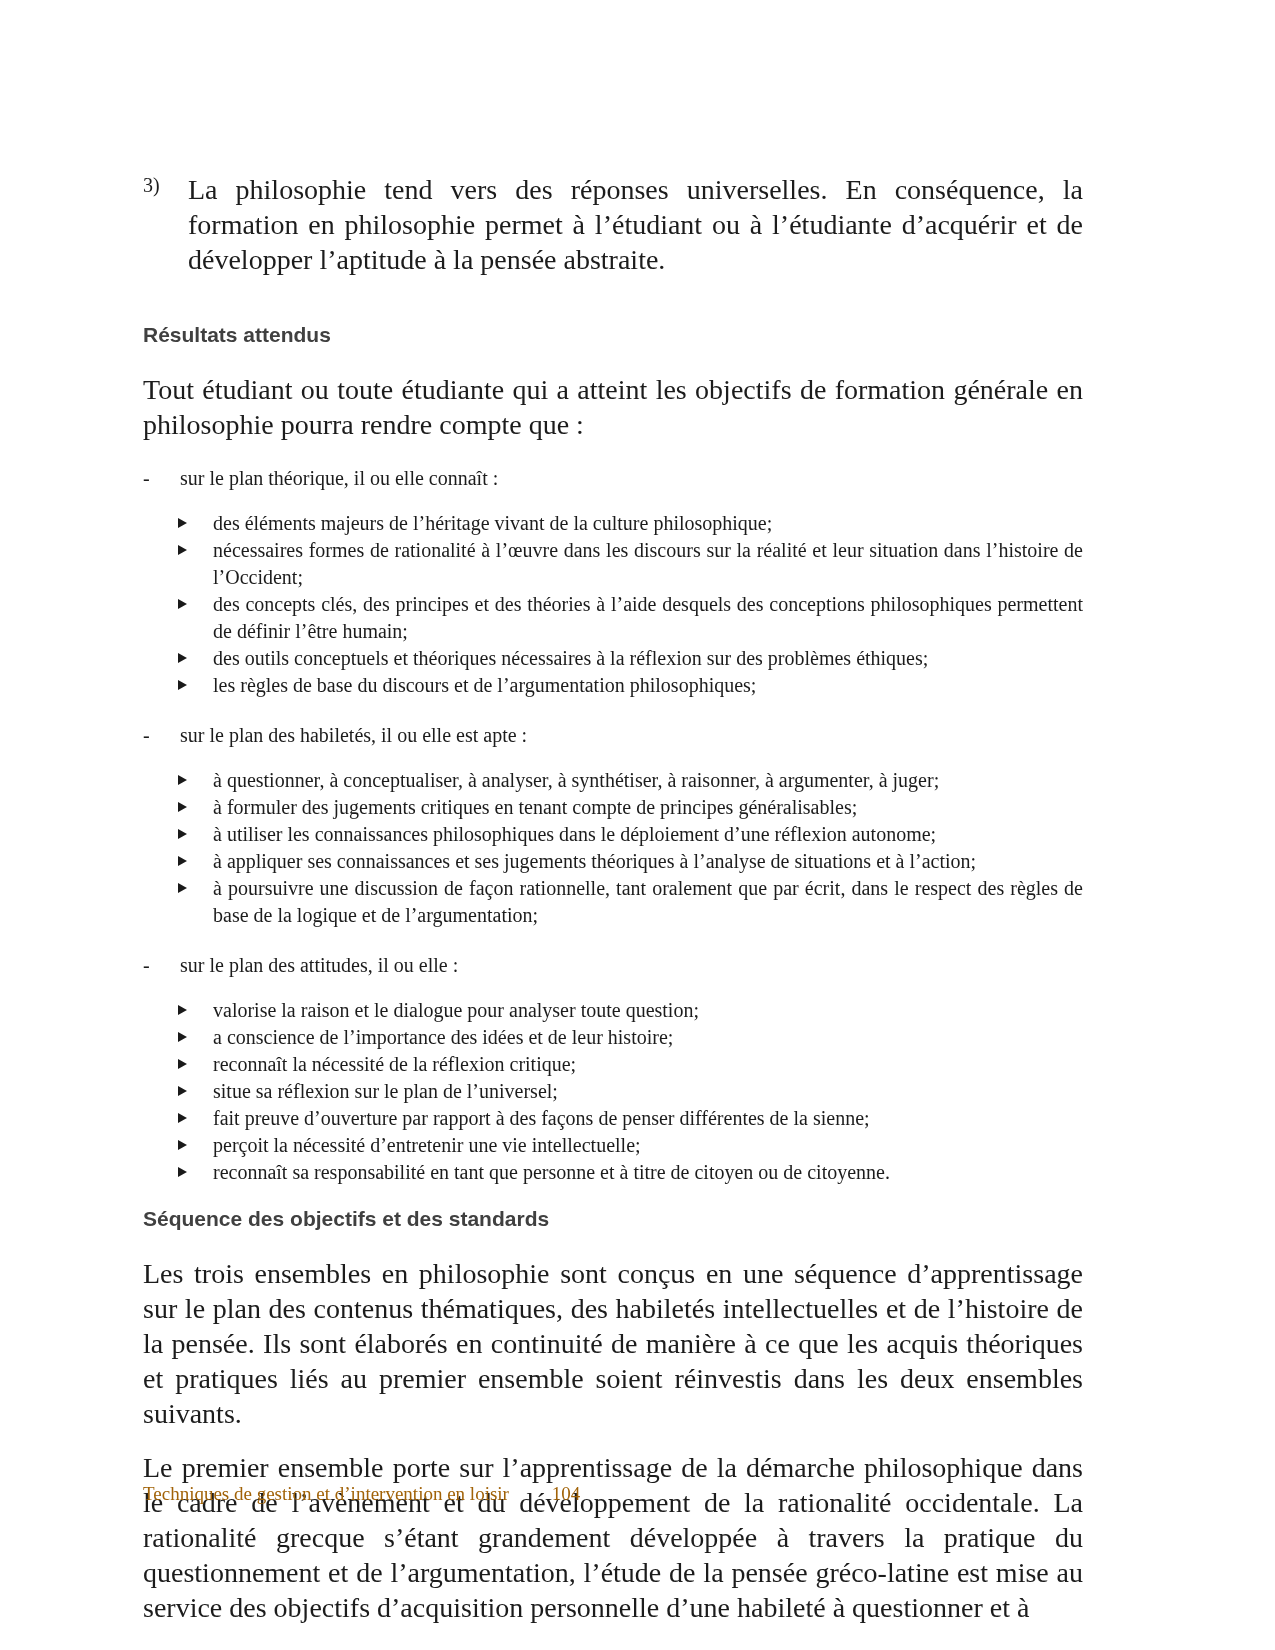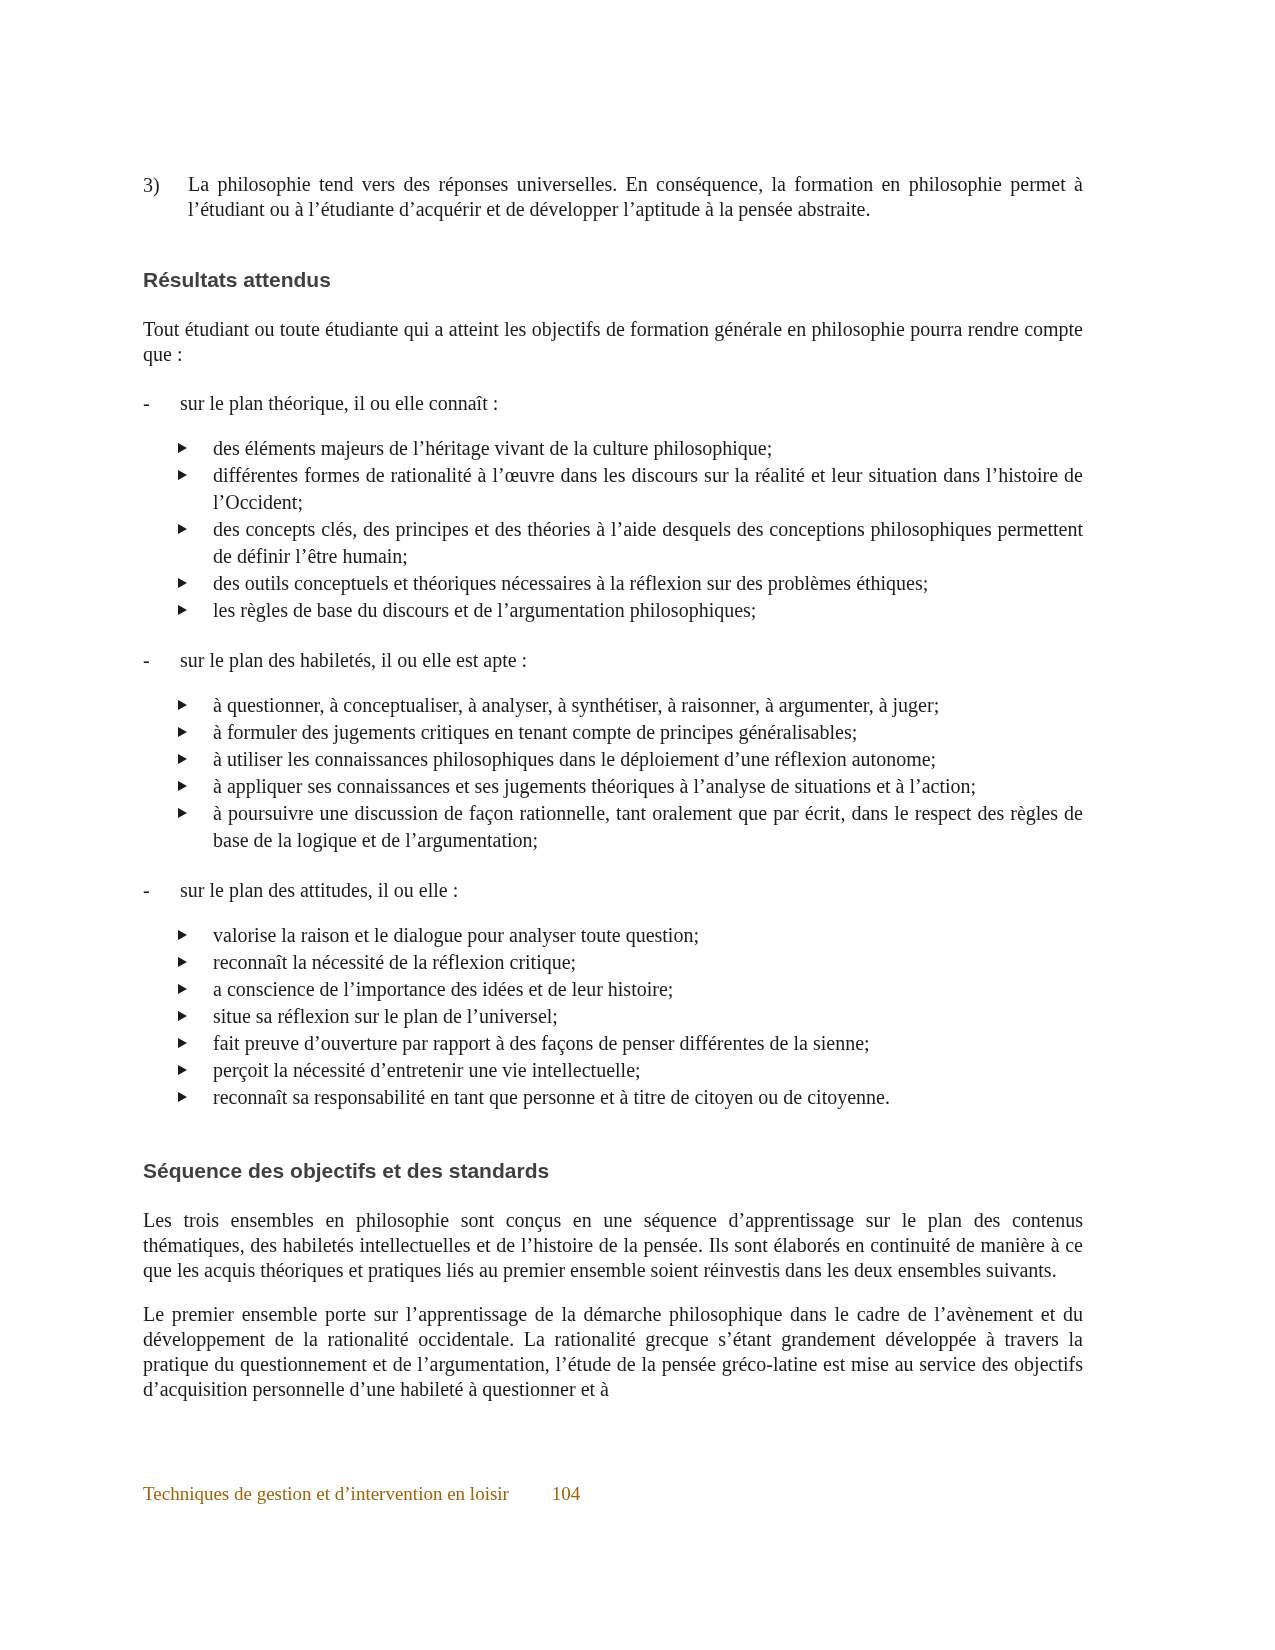--- a/index.html
+++ b/index.html
@@ -7,36 +7,36 @@
   .page {
     position:relative;
     width:1275px; height:1650px;
     background:#ffffff;
     font-family:"Liberation Serif", serif;
     color:#1c1c1c;
     overflow:hidden;
   }
   .content { position:absolute; left:143px; top:172px; width:940px; }
 
-  .body-text { font-size:20px; line-height:25px; text-align:justify; }
+  .body-text { font-size:28px; line-height:35px; text-align:justify; }
 
   .numbered-item { display:flex; }
   .num { flex:0 0 45px; font-size:20px; line-height:27px; }
   .num-text { flex:1 1 auto; }
 
   .heading {
     font-family:"Liberation Sans", sans-serif;
     font-weight:700;
     font-size:21px;
     line-height:26px;
     color:#404040;
     text-align:left;
   }
   .h-first  { margin-top:45px; }
-  .h-second { margin-top:47px; }
+  .h-second { margin-top:20px; }
   .after-heading { margin-top:24px; }
 
   .dash-row { display:flex; margin-top:23px; }
   .dash { flex:0 0 37px; font-size:20px; line-height:27px; }
   .dash-label { font-size:20px; line-height:27px; text-align:left; }
 
   .arrow-list { margin-top:18px; margin-left:35px; }
   .arrow-item { display:flex; }
   .bullet-cell { flex:0 0 35px; }
   .tri {
@@ -75,21 +75,21 @@
       <span class="dash">-</span>
       <span class="dash-label">sur le plan théorique, il ou elle connaît :</span>
     </div>
     <div class="arrow-list">
       <div class="arrow-item">
         <span class="bullet-cell"><span class="tri"></span></span>
         <span class="arrow-text">des éléments majeurs de l’héritage vivant de la culture philosophique;</span>
       </div>
       <div class="arrow-item">
         <span class="bullet-cell"><span class="tri"></span></span>
-        <span class="arrow-text">différentes formes de rationalité à l’œuvre dans les discours sur la réalité et leur situation dans l’histoire de l’Occident;</span>
+        <span class="arrow-text">nécessaires formes de rationalité à l’œuvre dans les discours sur la réalité et leur situation dans l’histoire de l’Occident;</span>
       </div>
       <div class="arrow-item">
         <span class="bullet-cell"><span class="tri"></span></span>
         <span class="arrow-text">des concepts clés, des principes et des théories à l’aide desquels des conceptions philosophiques permettent de définir l’être humain;</span>
       </div>
       <div class="arrow-item">
         <span class="bullet-cell"><span class="tri"></span></span>
         <span class="arrow-text">des outils conceptuels et théoriques nécessaires à la réflexion sur des problèmes éthiques;</span>
       </div>
       <div class="arrow-item">
@@ -129,25 +129,25 @@
       <span class="dash">-</span>
       <span class="dash-label">sur le plan des attitudes, il ou elle :</span>
     </div>
     <div class="arrow-list">
       <div class="arrow-item">
         <span class="bullet-cell"><span class="tri"></span></span>
         <span class="arrow-text">valorise la raison et le dialogue pour analyser toute question;</span>
       </div>
       <div class="arrow-item">
         <span class="bullet-cell"><span class="tri"></span></span>
-        <span class="arrow-text">reconnaît la nécessité de la réflexion critique;</span>
+        <span class="arrow-text">a conscience de l’importance des idées et de leur histoire;</span>
       </div>
       <div class="arrow-item">
         <span class="bullet-cell"><span class="tri"></span></span>
-        <span class="arrow-text">a conscience de l’importance des idées et de leur histoire;</span>
+        <span class="arrow-text">reconnaît la nécessité de la réflexion critique;</span>
       </div>
       <div class="arrow-item">
         <span class="bullet-cell"><span class="tri"></span></span>
         <span class="arrow-text">situe sa réflexion sur le plan de l’universel;</span>
       </div>
       <div class="arrow-item">
         <span class="bullet-cell"><span class="tri"></span></span>
         <span class="arrow-text">fait preuve d’ouverture par rapport à des façons de penser différentes de la sienne;</span>
       </div>
       <div class="arrow-item">

